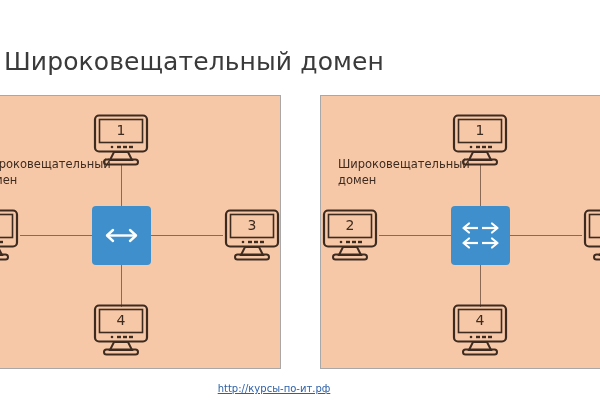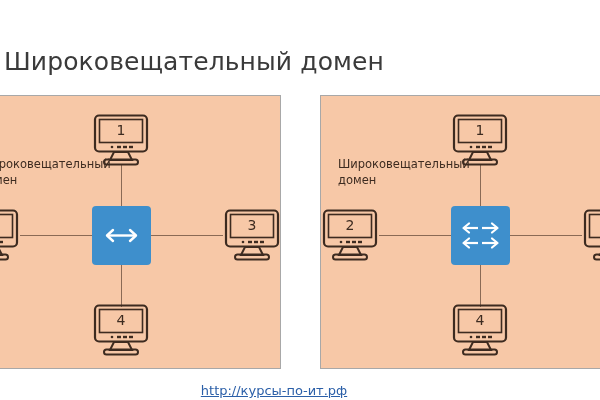--- a/index.html
+++ b/index.html
@@ -106,21 +106,21 @@
     border-radius: 4px;
   }
   .switch svg { display: block; }
 
   #footer-link {
     position: absolute;
     left: 0;
     top: 383px;
     width: 548px;
     text-align: center;
-    font-size: 13px;
+    font-size: 10px;
     color: #2b5fa8;
     text-decoration: underline;
   }
 </style>
 </head>
 <body>
 
 <h1 id="page-title">Широковещательный домен</h1>
 
 <div class="diagram-panel" id="panel-left">

